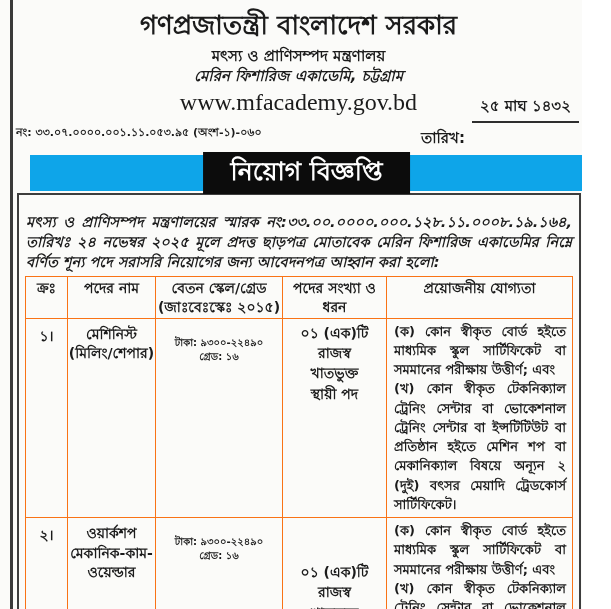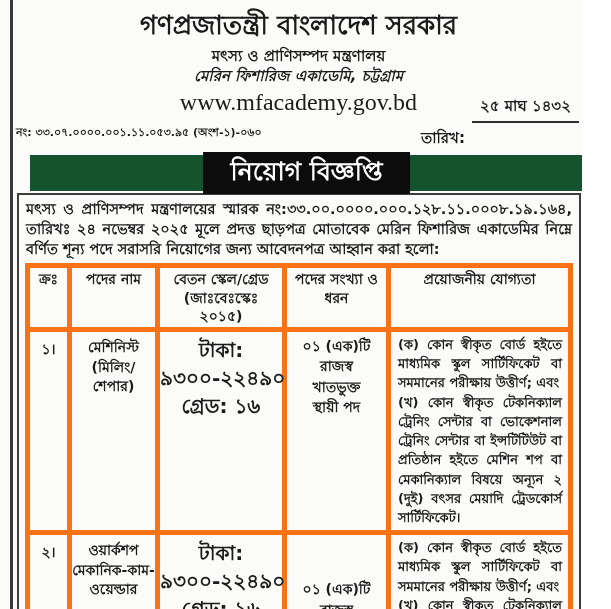--- a/index.html
+++ b/index.html
@@ -42,21 +42,21 @@
   .dates { display: flex; flex-direction: column; text-align: center; }
   .date-bn {
     font-size: 15px; font-weight: 600;
     padding: 0 8px 2px; border-bottom: 2px solid #2e2e2e;
   }
   .date-en { font-size: 11px; font-weight: 600; padding: 2px 8px 0; margin-top: 38px; }
 
   
   .bannerband {
     position: relative; margin-top: 7px; height: 36px;
-    background: #14532d;
+    background: #0ea5e9;
     margin-left: 16px;
   }
   .banner {
     position: absolute; left: 50%; top: -3px; transform: translateX(-50%);
     height: 42px; padding: 0 28px;
     background: #0c0c0c; color: #ffffff;
     font-size: 25px; font-weight: 700;
     display: flex; align-items: center; white-space: nowrap;
   }
 
@@ -64,42 +64,42 @@
   .mainbox {
     margin: 2px 2px 0 3px;
     border: 2px solid #3d3d3d;
     background: #fbfbf9;
     padding: 4px 6px 5px;
     height: 429px;
     overflow: hidden;
   }
   .intro {
     font-size: 14.5px; font-weight: 600; line-height: 1.36;
-    text-align: justify; margin: 1px 1px 4px;
+    text-align: justify; margin: 14px 1px 4px; font-style: italic;
   }
 
   table.vacancy {
     width: 100%; border-collapse: collapse; table-layout: fixed;
     background: #fbfbf9;
   }
   .vacancy th, .vacancy td {
-    border: 5px solid #f97316; vertical-align: top;
+    border: 1px solid #f97316; vertical-align: top;
   }
   .vacancy th {
     font-size: 14px; font-weight: 700; text-align: center;
     padding: 2px 1px; line-height: 1.3;
   }
   .col-sl    { width: 42px;  }
   .col-post  { width: 88px;  }
   .col-pay   { width: 127px; }
   .col-count { width: 104px; }
 
   .c-sl    { text-align: center; font-size: 14px; font-weight: 600; padding-top: 6px; }
   .c-post  { text-align: center; font-size: 14px; font-weight: 600; padding-top: 6px; white-space: pre-line; line-height: 1.4; }
-  .c-pay   { text-align: center; font-size: 20px; font-weight: 600; padding-top: 4px; white-space: pre-line; line-height: 1.4; }
+  .c-pay   { text-align: center; font-size: 10px; font-weight: 600; padding-top: 17px; white-space: pre-line; line-height: 1.4; }
   .c-count { text-align: center; font-size: 14px; font-weight: 600; padding: 4px 2px 9px; white-space: pre-line; line-height: 1.45; }
   .c-count.offset { padding-top: 44px; }
   .c-qual  {
     text-align: justify; font-size: 13px; font-weight: 600;
     line-height: 1.48; padding: 3px 6px 3px 7px; white-space: pre-line; margin-left: 40px;
   }
   .hdr-two-line { white-space: pre-line; }
   tr.row1 { height: 150px; }
   tr.row2 { height: 168px; }
 </style>

